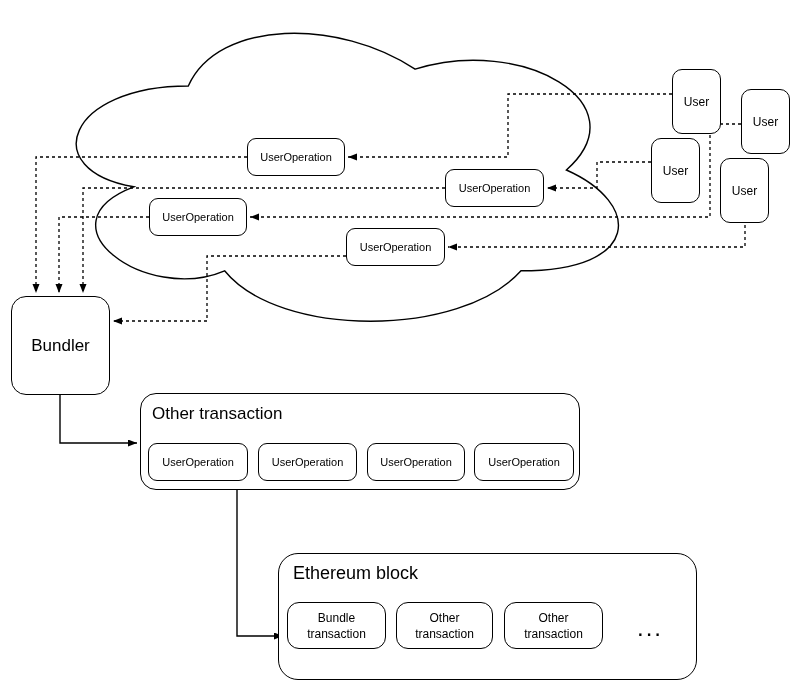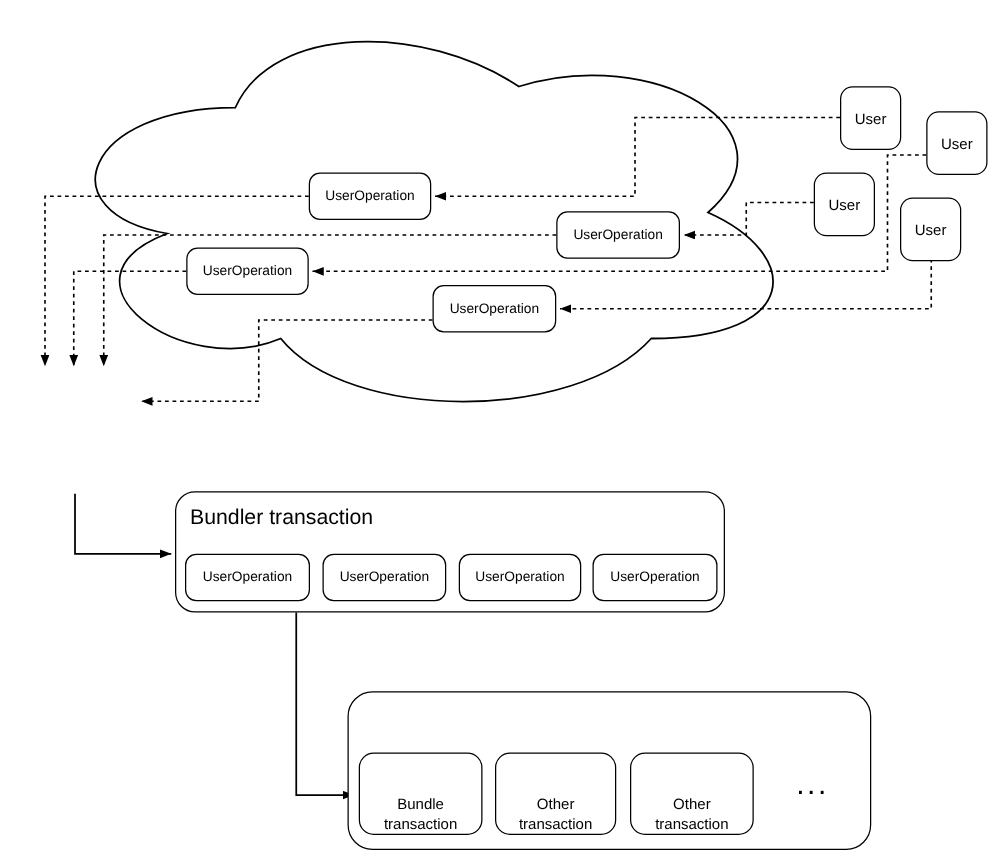--- a/index.html
+++ b/index.html
@@ -21,45 +21,44 @@
     position: absolute;
     box-sizing: border-box;
     border: 1.4px solid #000000;
     background: #ffffff;
     display: flex;
     align-items: center;
     justify-content: center;
     text-align: center;
   }
   .user-box {
-    width: 49px; height: 51px;
+    width: 49px; height: 65px;
     border-radius: 10px;
     font-size: 12px;
   }
   .userop-box {
     width: 99px; height: 38px;
     border-radius: 9px;
     font-size: 11px;
     text-align: center;
   }
   .bundler-box {
     width: 99px; height: 99px;
     border-radius: 15px;
     font-size: 17px;
   }
   .container-box {
     border-radius: 16px;
     background: #ffffff;
   }
   .tx-box {
-    width: 99px; height: 66px;
+    width: 99px; height: 47px;
     border-radius: 12px;
     font-size: 12px;
     line-height: 16px;
-    align-items: flex-end;
   }
   .title-label {
     position: absolute;
     font-size: 17px;
     white-space: nowrap;
   }
   .cloud-title {
     position: absolute;
     left: 191px; top: 86px;
     width: 300px; height: 22px;
@@ -116,29 +115,31 @@
   <div class="node userop-box" style="left:247px; top:138px; width:98px;">UserOperation</div>
   <div class="node userop-box" style="left:445px; top:169px;">UserOperation</div>
   <div class="node userop-box" style="left:149px; top:198px; width:98px;">UserOperation</div>
   <div class="node userop-box" style="left:346px; top:228px;">UserOperation</div>
 
   <div class="node user-box" style="left:672px; top:69px;">User</div>
   <div class="node user-box" style="left:741px; top:89px;">User</div>
   <div class="node user-box" style="left:651px; top:138px;">User</div>
   <div class="node user-box" style="left:720px; top:158px;">User</div>
 
+  <div class="node bundler-box" style="left:11px; top:296px;">Bundler</div>
 
   <div class="node container-box" style="left:140px; top:393px; width:440px; height:97px;"></div>
-  <div class="title-label" style="left:152px; top:404px;">Bundler transaction</div>
+  <div class="title-label" style="left:152px; top:404px;">Other transaction</div>
   <div class="node userop-box" style="left:148px; top:443px; width:100px;">UserOperation</div>
   <div class="node userop-box" style="left:258px; top:443px;">UserOperation</div>
   <div class="node userop-box" style="left:367px; top:443px; width:98px;">UserOperation</div>
   <div class="node userop-box" style="left:474px; top:443px; width:100px;">UserOperation</div>
 
   <div class="node container-box" style="left:278px; top:553px; width:419px; height:127px; border-radius:20px;"></div>
+  <div class="title-label" style="left:293px; top:563px; font-size:18px;">Ethereum block</div>
 
   <div class="node tx-box" style="left:287px; top:602px;">
     <div>
       <span class="tx-line">Bundle</span>
       <span class="tx-line">transaction</span>
     </div>
   </div>
   <div class="node tx-box" style="left:396px; top:602px; width:97px;">
     <div>
       <span class="tx-line">Other</span>

